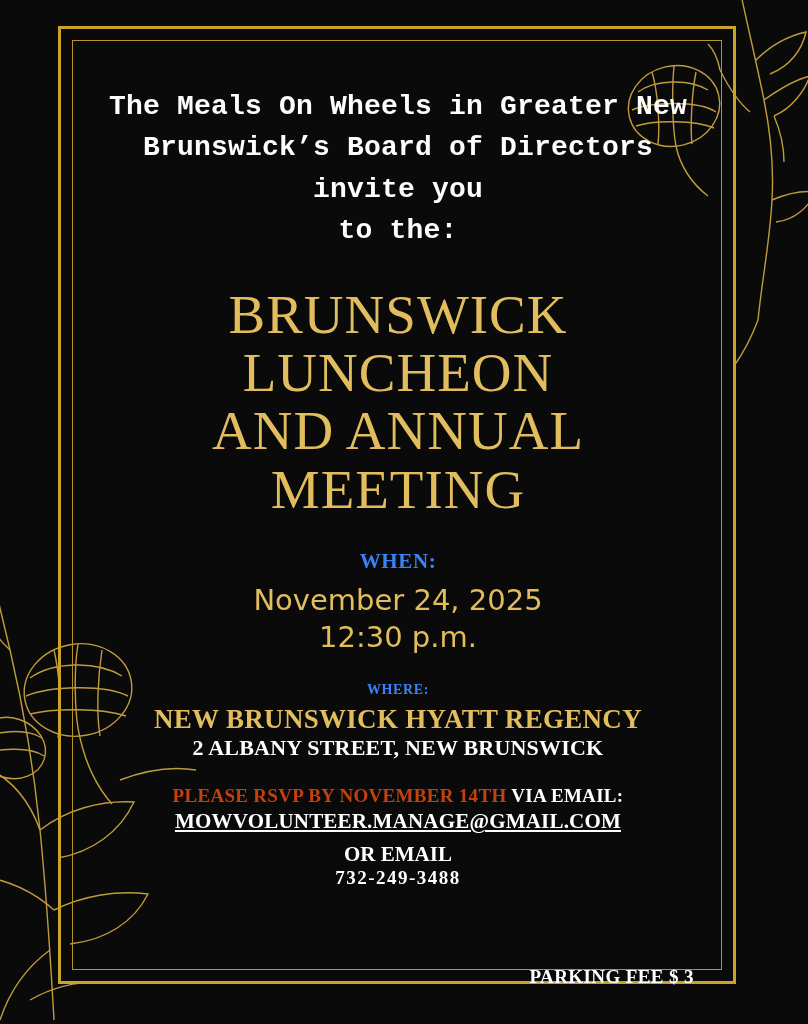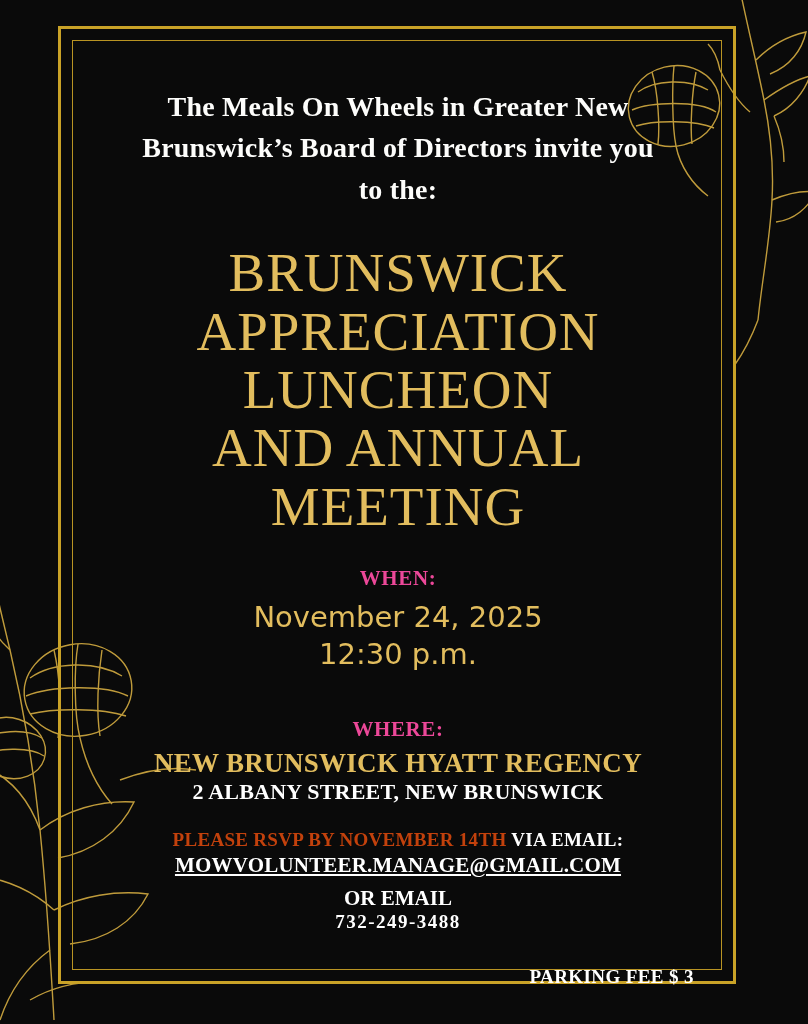--- a/index.html
+++ b/index.html
@@ -54,21 +54,21 @@
   .content {
     position: absolute;
     left: 96px;
     top: 86px;
     width: 604px;
     text-align: center;
     color: #ffffff;
   }
 
   .intro {
-    font-family: Liberation Serif, serif;
+    font-family: Liberation Mono, monospace;
     font-size: 28px;
     line-height: 1.48;
     font-weight: 700;
     color: #fdfdfb;
     letter-spacing: 0.2px;
     margin: 0 auto;
     width: 582px;
   }
 
   .title {
@@ -80,36 +80,36 @@
     letter-spacing: 1px;
     font-weight: 400;
   }
   .title div { white-space: nowrap; }
 
   .when-label, .where-label {
     margin-top: 30px;
     font-size: 23px;
     letter-spacing: 0.6px;
     font-weight: 700;
-    color: #ec4899;
+    color: #3b82f6;
     font-variant: small-caps;
     text-transform: uppercase;
   }
   .when-label { font-size: 21px; }
 
   .date-block {
     margin-top: 8px;
     font-family: "DejaVu Sans", sans-serif;
     font-size: 29px;
     line-height: 1.28;
     color: #e2bd5e;
     font-weight: 400;
   }
 
-  .where-label { margin-top: 44px; font-size: 21px; }
+  .where-label { margin-top: 26px; font-size: 14px; }
 
   .venue {
     margin-top: 6px;
     font-size: 27px;
     font-weight: 700;
     color: #e2bd5e;
     letter-spacing: 0.3px;
   }
   .address {
     font-size: 22px;
@@ -218,21 +218,20 @@
   <div class="content">
 
     <div class="intro">
       <div>The Meals On Wheels in Greater New</div>
       <div>Brunswick’s Board of Directors invite you</div>
       <div>to the:</div>
     </div>
 
     <div class="title">
       <div>BRUNSWICK</div>
-      <div>APPRECIATION</div>
       <div>LUNCHEON</div>
       <div>AND ANNUAL</div>
       <div>MEETING</div>
     </div>
 
     <div class="when-label">WHEN:</div>
     <div class="date-block">
       <div>November 24, 2025</div>
       <div>12:30 p.m.</div>
     </div>

